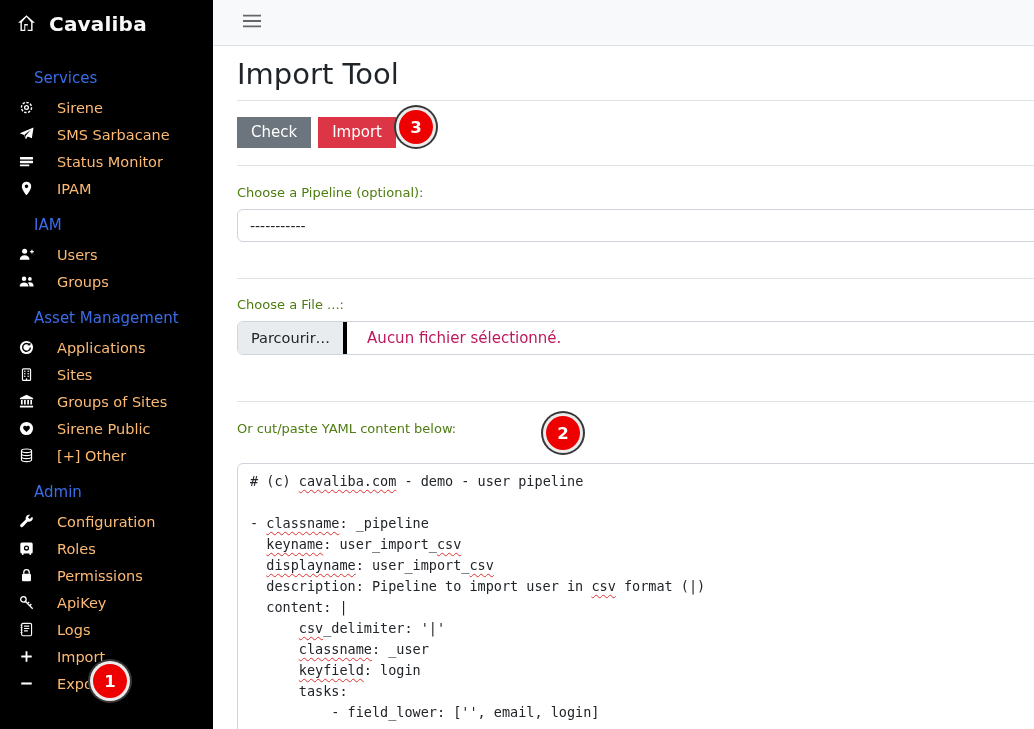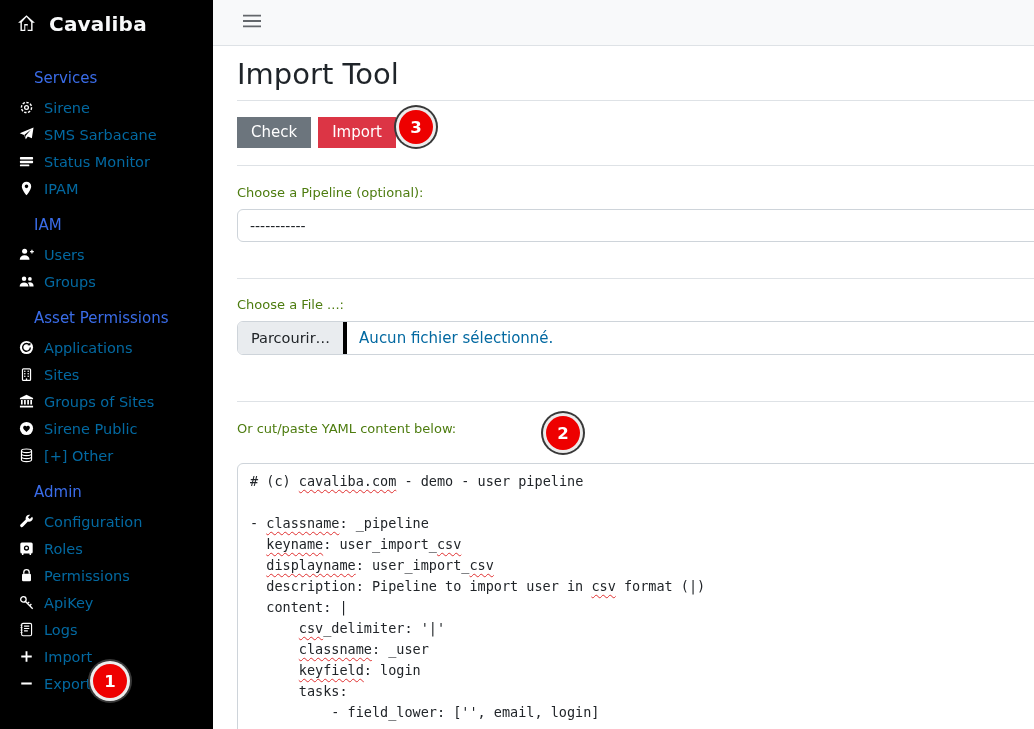--- a/index.html
+++ b/index.html
@@ -8,21 +8,21 @@
   .app { position:relative; width:1034px; height:729px; display:flex; }
 
   
   .sidebar { width:213px; min-width:213px; height:729px; background:#000; color:#fff; overflow:hidden; }
   .brand { display:flex; align-items:center; gap:13px; padding:12px 18px 12px 17px; height:47px; cursor:pointer; }
   .brand .lg { width:19px; height:19px; display:inline-flex; }
   .brand .nm { font-size:20px; font-weight:700; color:#f8f9fa; letter-spacing:.2px; }
   .nav { padding:0 16px 0 18px; }
   .sec { color:#3a6ce8; font-size:15px; margin:14px 0 6px 16px; line-height:19px; }
   .sec:first-child { margin-top:22px; }
-  .item { display:flex; align-items:center; gap:10px; height:27px; color:#0369a1; font-size:14.5px; cursor:pointer; text-decoration:none; }
+  .item { display:flex; align-items:center; gap:23px; height:27px; color:#fdba74; font-size:14.5px; cursor:pointer; text-decoration:none; }
   .item .ic { width:16px; height:16px; display:inline-flex; align-items:center; justify-content:center; flex:0 0 16px; }
   .item .ic svg { width:15px; height:15px; }
   .brand svg { width:19px; height:19px; }
 
   
   .main { flex:1; background:#fff; position:relative; }
   .topbar { height:46px; background:#f8f9fa; border-bottom:1px solid #dee2e6; display:flex; align-items:center; padding-left:27px; }
   .burger { background:none; border:none; cursor:pointer; display:inline-flex; padding:2px; }
   .content { padding:0 0 0 24px; }
   h1.title { font-size:29px; font-weight:500; line-height:36px; color:#1f2429; margin:10px 0 8px 0; }
@@ -36,21 +36,21 @@
   .flabel { font-size:13px; line-height:21px; color:#4d7c0f; }
   .lab-pipeline { margin:16px 0 6px 0; }
   .select-box { width:calc(100% + 40px); height:33px; border:1px solid #ced4da; border-radius:6px;
                 background:#fff; display:flex; align-items:center; padding:0 12px; font-size:14px;
                 color:#212529; margin-bottom:36px; cursor:pointer; }
   .lab-file { margin:15px 0 6px 0; }
   .file-box { width:calc(100% + 40px); height:34px; border:1px solid #ced4da; border-radius:6px;
               background:#fff; display:flex; align-items:stretch; overflow:hidden; margin-bottom:46px; cursor:pointer; }
   .file-btn { background:#e9ecef; border-right:4px solid #000000; padding:0 13px; display:flex;
               align-items:center; font-size:14.5px; color:#212529; }
-  .file-status { display:flex; align-items:center; padding:0 12px; font-size:15px; color:#0369a1; }
+  .file-status { display:flex; align-items:center; padding:0 20px; font-size:15px; color:#be185d; }
   .yaml-row { margin-top:16px; display:flex; align-items:center; }
   .editor { margin-top:24px; width:calc(100% + 40px); height:400px; border:1px solid #ced4da;
             border-radius:6px; background:#fff; padding:7px 12px; cursor:text; }
   .code { font-family:"DejaVu Sans Mono","Liberation Mono",monospace; font-size:13.5px; line-height:21px;
           color:#212529; white-space:pre; }
   .sq { text-decoration:underline; text-decoration-style:wavy; text-decoration-color:#e03030;
         text-decoration-thickness:1px; text-underline-offset:3px; }
 
   
   .marker { position:absolute; width:34px; height:34px; border-radius:50%; background:#ee0000;
@@ -131,21 +131,21 @@
             <svg viewBox="0 0 16 16" fill="#fff">
               <circle cx="5.4" cy="5" r="2.4"></circle>
               <circle cx="11.6" cy="5.2" r="2"></circle>
               <path d="M.7 13.2c0-2.6 2.1-4.2 4.7-4.2s4.7 1.6 4.7 4.2z"></path>
               <path d="M11.1 13.2c0-1.8-.7-3.1-1.8-3.9.7-.3 1.4-.5 2.3-.5 2.2 0 3.9 1.4 3.9 3.6v.8z"></path>
             </svg>
           </span>
         <span>Groups</span>
       </a>
 
-      <div class="sec">Asset Permissions</div>
+      <div class="sec">Asset Management</div>
 
       <a class="item">
         <span class="ic">
             <svg viewBox="0 0 16 16">
               <circle cx="8" cy="8" r="7" fill="#fff"></circle>
               <path d="M11.3 5.4A4.1 4.1 0 1 0 12.1 8" fill="none" stroke="#000" stroke-width="1.5"></path>
               <path d="M12.2 2.4v3.2H9z" fill="#000"></path>
             </svg>
           </span>
         <span>Applications</span>

